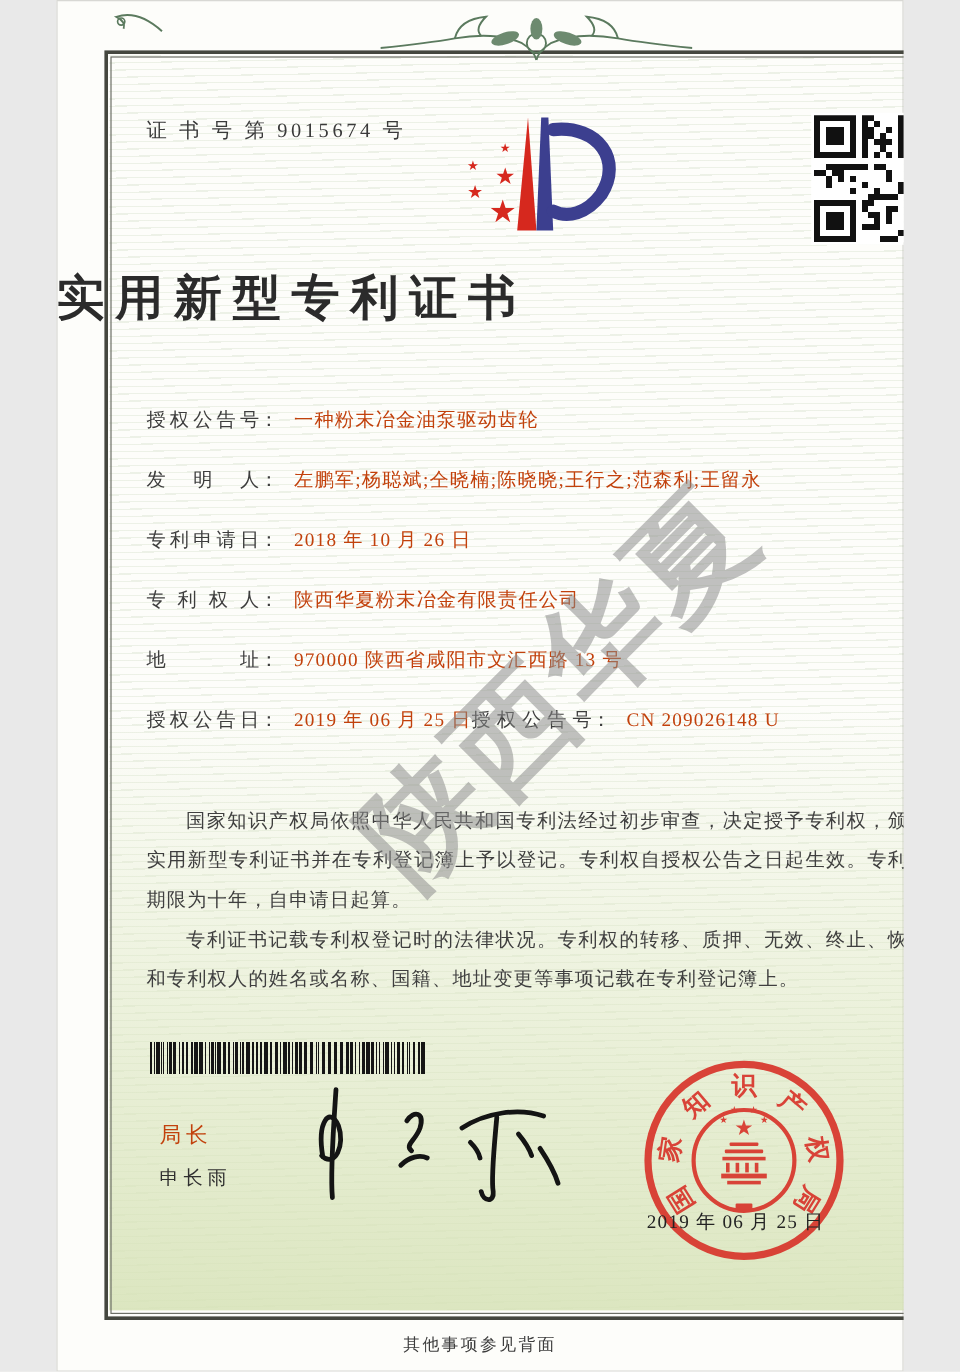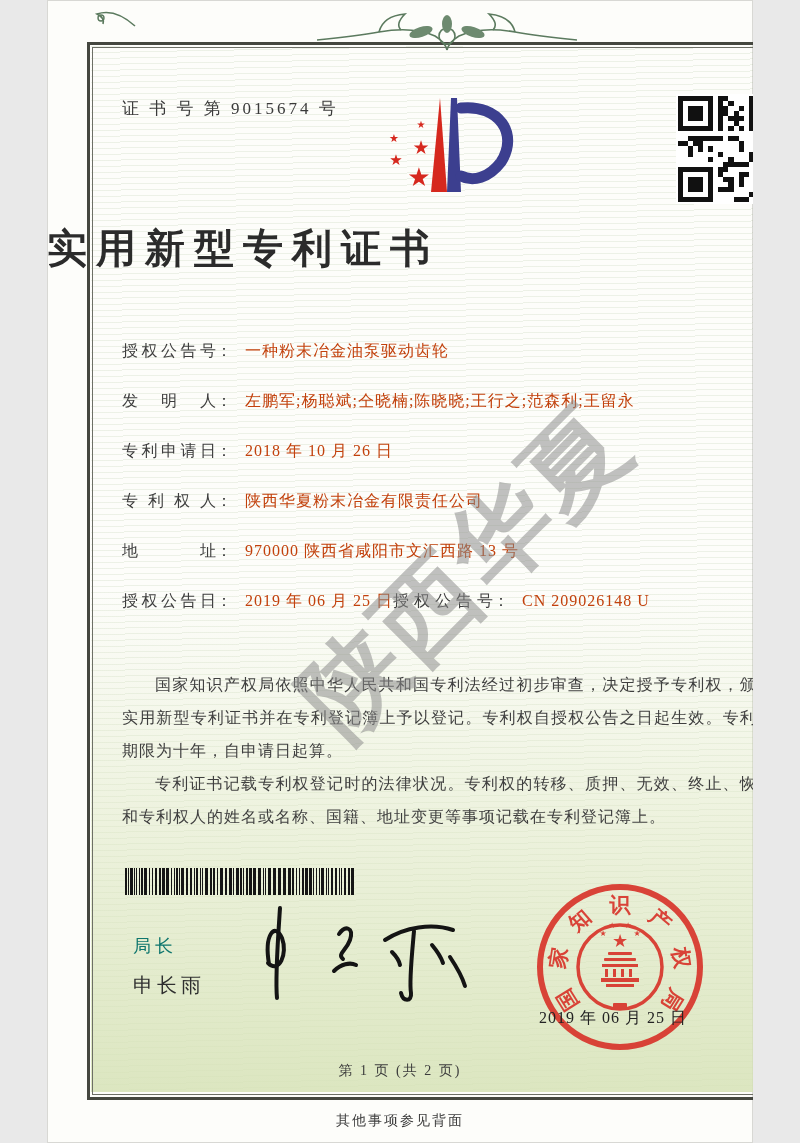--- a/index.html
+++ b/index.html
@@ -54,22 +54,22 @@
   .paragraphs p{margin:0;text-indent:33px;}
 
   .watermark{
     position:absolute;left:210px;top:505px;width:420px;text-align:center;
     font-size:100px;font-weight:700;letter-spacing:4px;color:#8a8a8a;opacity:0.52;
     transform:rotate(-45deg);transform-origin:center;white-space:nowrap;
     pointer-events:none;z-index:6;
   }
 
   .barcode{position:absolute;left:78px;top:868px;width:232px;height:27px;}
-  .sig-title{position:absolute;left:86px;top:934px;font-size:18px;letter-spacing:4px;color:#0f766e;text-align:right;}
-  .sig-name{position:absolute;left:86px;top:972px;font-size:20px;letter-spacing:4px;color:#2f2f2f;}
+  .sig-title{position:absolute;left:86px;top:934px;font-size:18px;letter-spacing:4px;color:#c2410c;text-align:right;}
+  .sig-name{position:absolute;left:86px;top:972px;font-size:16px;letter-spacing:4px;color:#2f2f2f;}
   .signature{position:absolute;left:188px;top:898px;width:250px;height:108px;z-index:4;}
 
   .seal{position:absolute;left:478px;top:872px;width:190px;height:190px;opacity:0.92;z-index:5;}
   .seal-date{position:absolute;left:492px;top:1008px;font-size:16px;letter-spacing:1px;color:#232323;z-index:7;}
 
   .page-info{position:absolute;left:0;top:1062px;width:100%;text-align:center;font-size:14px;letter-spacing:2px;color:#3c3c3c;}
   .back-note{position:absolute;left:0;top:1112px;width:100%;text-align:center;font-size:14px;letter-spacing:2px;color:#3c3c3c;}
 </style>
 </head>
 <body>
@@ -374,16 +374,15 @@
       <rect x="88" y="97" width="3" height="8"></rect>
       <rect x="96" y="97" width="3" height="8"></rect>
       <rect x="104" y="97" width="3" height="8"></rect>
       <rect x="76" y="106" width="38" height="4"></rect>
       <rect x="81" y="112" width="28" height="3"></rect>
       <rect x="88" y="131" width="14" height="5" rx="1"></rect>
     </g>
   </svg>
   <div class="seal-date">2019 年 06 月 25 日</div>
 
-  <div class="page-info">第 1 页 (共 2 页)</div>
   <div class="back-note">其他事项参见背面</div>
 
 </div>
 
 </body></html>

